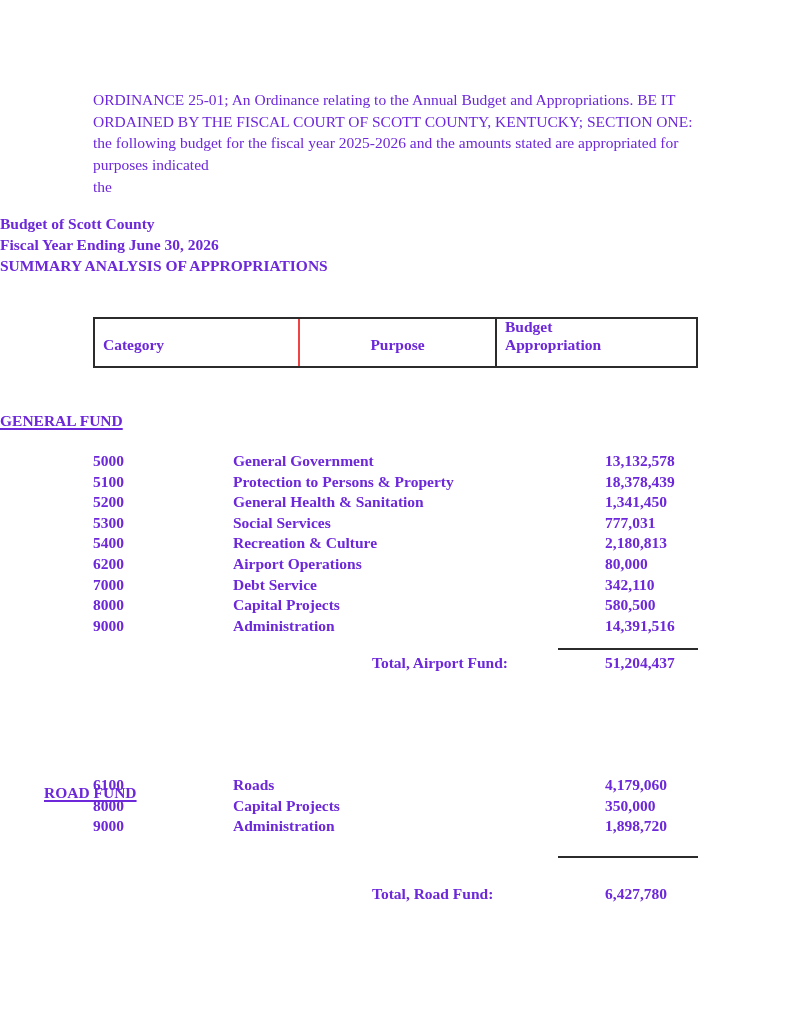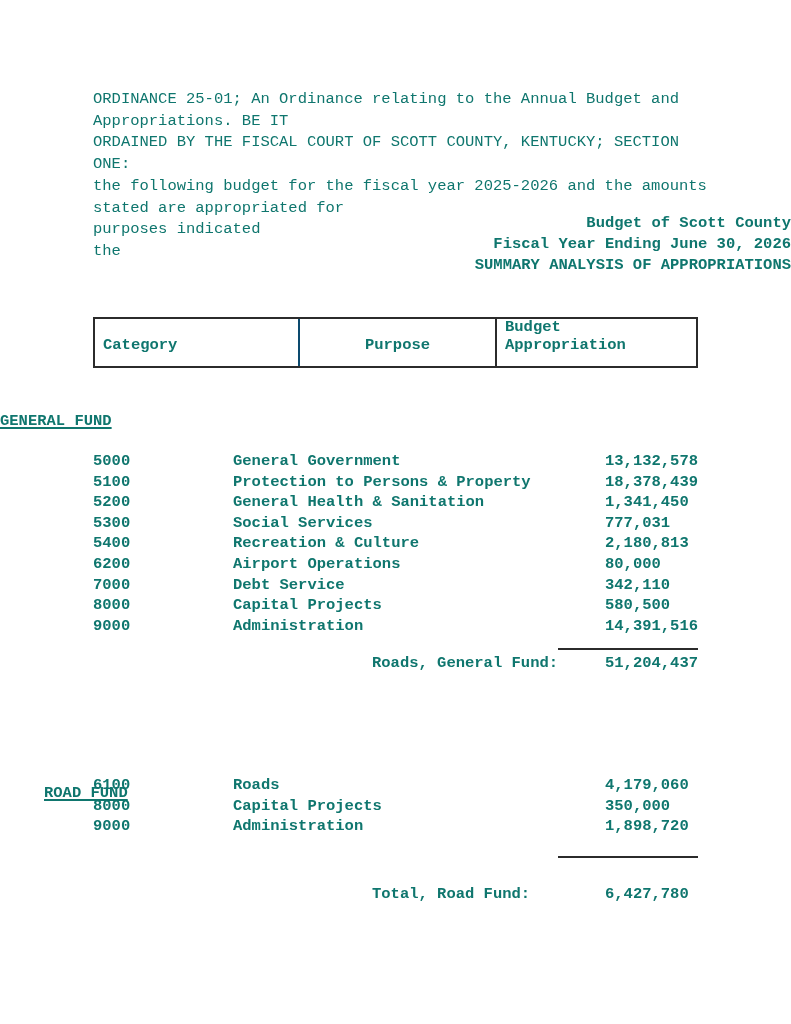--- a/index.html
+++ b/index.html
@@ -1,49 +1,49 @@
 <!DOCTYPE html>
 <html><head>
 <meta charset="utf-8">
 <style>
   html, body { margin:0; padding:0; background:#ffffff; }
   .page {
     position:relative;
     width:791px; height:1024px;
     background:#ffffff;
-    color:#0f766e;
-    font-family:Liberation Mono, monospace;
+    color:#6d28d9;
+    font-family:Liberation Serif, serif;
     overflow:hidden;
   }
 
   
   .preamble {
     position:absolute; left:93px; top:89px; width:615px;
     font-size:15.5px; line-height:21.7px; font-weight:normal;
   }
 
   
   .title-block {
     position:absolute; left:0; top:213px; width:791px;
-    text-align:right; font-weight:bold;
+    text-align:left; font-weight:bold;
     font-size:15.5px; line-height:21px;
   }
 
   
   .header-table {
     position:absolute; left:93px; top:317px; width:605px; height:51px;
     border:2px solid #2b2b2b; box-sizing:border-box;
     display:flex; font-weight:bold; font-size:15.5px; line-height:18px;
   }
   .header-cell {
     display:flex; align-items:flex-end; box-sizing:border-box;
     padding:12px 8px;
   }
   .hc-category { width:203px; }
-  .hc-purpose  { width:199px; justify-content:center; border-left:2px solid #0c4a6e; border-right:2px solid #2b2b2b; }
+  .hc-purpose  { width:199px; justify-content:center; border-left:2px solid #ef4444; border-right:2px solid #2b2b2b; }
   .hc-budget   { flex:1; white-space:pre-line; }
 
   
   .fund-heading {
     position:absolute; left:0; width:791px; text-align:left;
     font-weight:bold; font-size:15.5px;
     text-decoration:underline; text-decoration-thickness:1.5px; text-underline-offset:2px;
   }
   .fund-heading-0 { top:412px; }
   .fund-heading-1 { top:784px;margin-left:44px; }
@@ -147,21 +147,21 @@
     <div class="fund-row">
       <span>9000</span>
       <span>Administration</span>
       <span>14,391,516</span>
     </div>
   </div>
 
   <div class="total-rule total-rule-0"></div>
   <div class="total-row total-row-0">
     <span></span>
-    <span>Roads, General Fund:</span>
+    <span>Total, Airport Fund:</span>
     <span>51,204,437</span>
   </div>
 
   <div class="fund-heading fund-heading-1">ROAD FUND</div>
 
   <div class="fund-rows fund-rows-1">
     <div class="fund-row">
       <span>6100</span>
       <span>Roads</span>
       <span>4,179,060</span>

